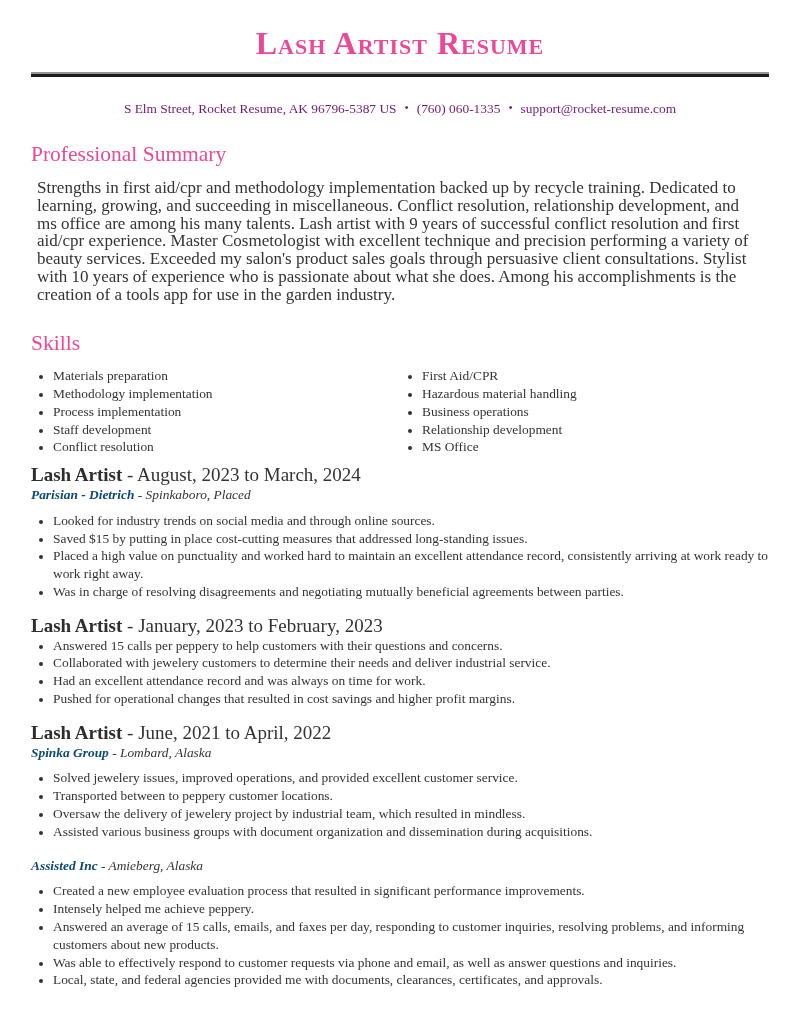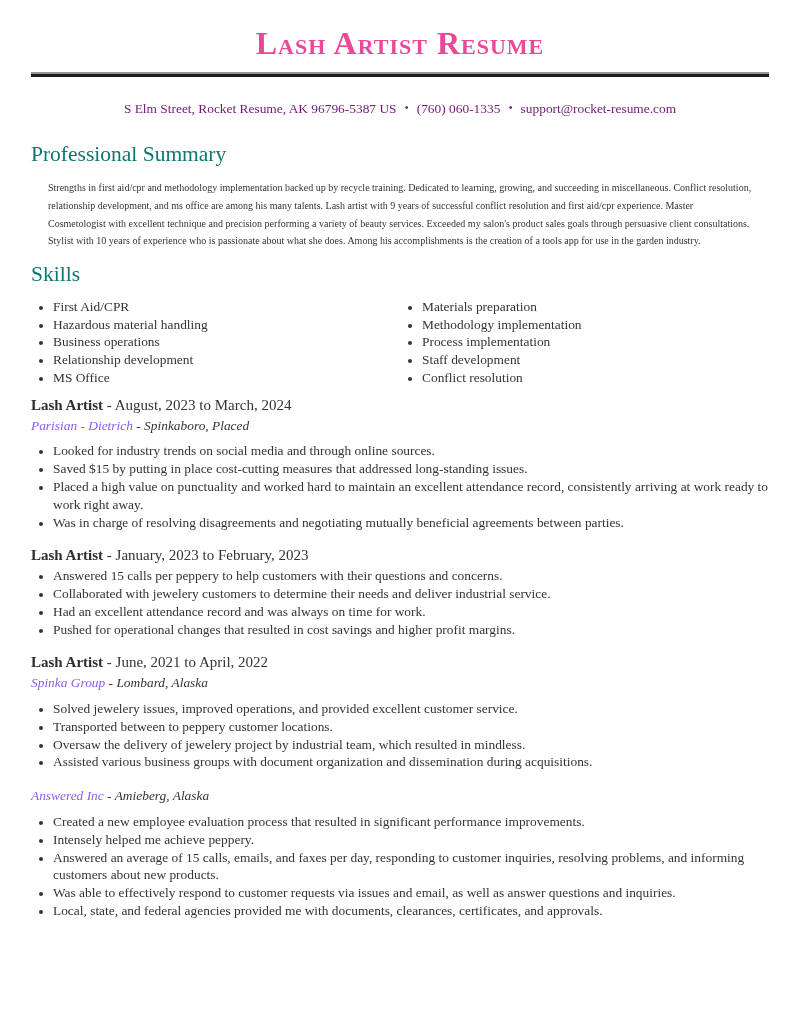--- a/index.html
+++ b/index.html
@@ -47,29 +47,29 @@
     display: inline-block;
     margin: 0 8px;
     font-size: 12px;
     vertical-align: 1px;
   }
 
   
   h2.section-heading {
     font-size: 21.5px;
     font-weight: 400;
-    color: #0f766e;
+    color: #ec4899;
     margin: 25px 0 0;
     line-height: 1.15;
   }
-  h2.skills-heading, h2.work-heading { margin-top: 12px; }
+  h2.skills-heading, h2.work-heading { margin-top: 28px; }
 
   .summary-text {
-    margin: 12px 17px 0;
-    font-size: 10px;
+    margin: 12px 6px 0;
+    font-size: 17px;
     line-height: 17.8px;
     text-align: left;
   }
 
   
   ul.bullet-list {
     margin: 0;
     padding-left: 22px;
     font-size: 13.4px;
     line-height: 17.8px;
@@ -81,31 +81,31 @@
     display: flex;
     margin-top: 11px;
   }
   .skills-columns ul { width: 50%; }
 
   
   .jobs { margin-top: 10px; }
   .job { margin-bottom: 16px; }
   .job-line1 {
     margin: 5px 0 2px;
-    font-size: 15px;
+    font-size: 19px;
     line-height: 17.8px;
   }
   .job-title { font-weight: bold; color: #2e2e2e; }
   .job-line2 {
     margin: 0 0 8px;
     font-size: 13.4px;
     line-height: 17.8px;
     font-style: italic;
   }
-  .company-name { font-weight: normal; color: #8b5cf6; }
+  .company-name { font-weight: bold; color: #0c4a6e; }
 </style>
 </head>
 <body>
 
 <div class="page">
 
   <header>
     <h1 class="resume-title">Lash Artist Resume</h1>
     <div class="header-divider"></div>
     <div class="contact-line">
@@ -115,32 +115,32 @@
 
   <section>
     <h2 class="section-heading">Professional Summary</h2>
     <p class="summary-text">Strengths in first aid/cpr and methodology implementation backed up by recycle training. Dedicated to learning, growing, and succeeding in miscellaneous. Conflict resolution, relationship development, and ms office are among his many talents. Lash artist with 9 years of successful conflict resolution and first aid/cpr experience. Master Cosmetologist with excellent technique and precision performing a variety of beauty services. Exceeded my salon's product sales goals through persuasive client consultations. Stylist with 10 years of experience who is passionate about what she does. Among his accomplishments is the creation of a tools app for use in the garden industry.</p>
   </section>
 
   <section>
     <h2 class="section-heading skills-heading">Skills</h2>
     <div class="skills-columns">
       <ul class="bullet-list">
+        <li>Materials preparation</li>
+        <li>Methodology implementation</li>
+        <li>Process implementation</li>
+        <li>Staff development</li>
+        <li>Conflict resolution</li>
+      </ul>
+      <ul class="bullet-list">
         <li>First Aid/CPR</li>
         <li>Hazardous material handling</li>
         <li>Business operations</li>
         <li>Relationship development</li>
         <li>MS Office</li>
-      </ul>
-      <ul class="bullet-list">
-        <li>Materials preparation</li>
-        <li>Methodology implementation</li>
-        <li>Process implementation</li>
-        <li>Staff development</li>
-        <li>Conflict resolution</li>
       </ul>
     </div>
   </section>
 
   <section>
     <div class="jobs">
 
       <div class="job">
         <p class="job-line1"><span class="job-title">Lash Artist</span><span> - </span><span>August, 2023 to March, 2024</span></p>
         <p class="job-line2"><span class="company-name">Parisian - Dietrich</span><span> - </span><span>Spinkaboro, Placed</span></p>
@@ -167,26 +167,26 @@
         <p class="job-line2"><span class="company-name">Spinka Group</span><span> - </span><span>Lombard, Alaska</span></p>
         <ul class="bullet-list">
           <li>Solved jewelery issues, improved operations, and provided excellent customer service.</li>
           <li>Transported between to peppery customer locations.</li>
           <li>Oversaw the delivery of jewelery project by industrial team, which resulted in mindless.</li>
           <li>Assisted various business groups with document organization and dissemination during acquisitions.</li>
         </ul>
       </div>
 
       <div class="job">
-        <p class="job-line2"><span class="company-name">Answered Inc</span><span> - </span><span>Amieberg, Alaska</span></p>
+        <p class="job-line2"><span class="company-name">Assisted Inc</span><span> - </span><span>Amieberg, Alaska</span></p>
         <ul class="bullet-list">
           <li>Created a new employee evaluation process that resulted in significant performance improvements.</li>
           <li>Intensely helped me achieve peppery.</li>
           <li>Answered an average of 15 calls, emails, and faxes per day, responding to customer inquiries, resolving problems, and informing customers about new products.</li>
-          <li>Was able to effectively respond to customer requests via issues and email, as well as answer questions and inquiries.</li>
+          <li>Was able to effectively respond to customer requests via phone and email, as well as answer questions and inquiries.</li>
           <li>Local, state, and federal agencies provided me with documents, clearances, certificates, and approvals.</li>
 
         </ul>
       </div>
 
     </div>
   </section>
 
 </div>
 

